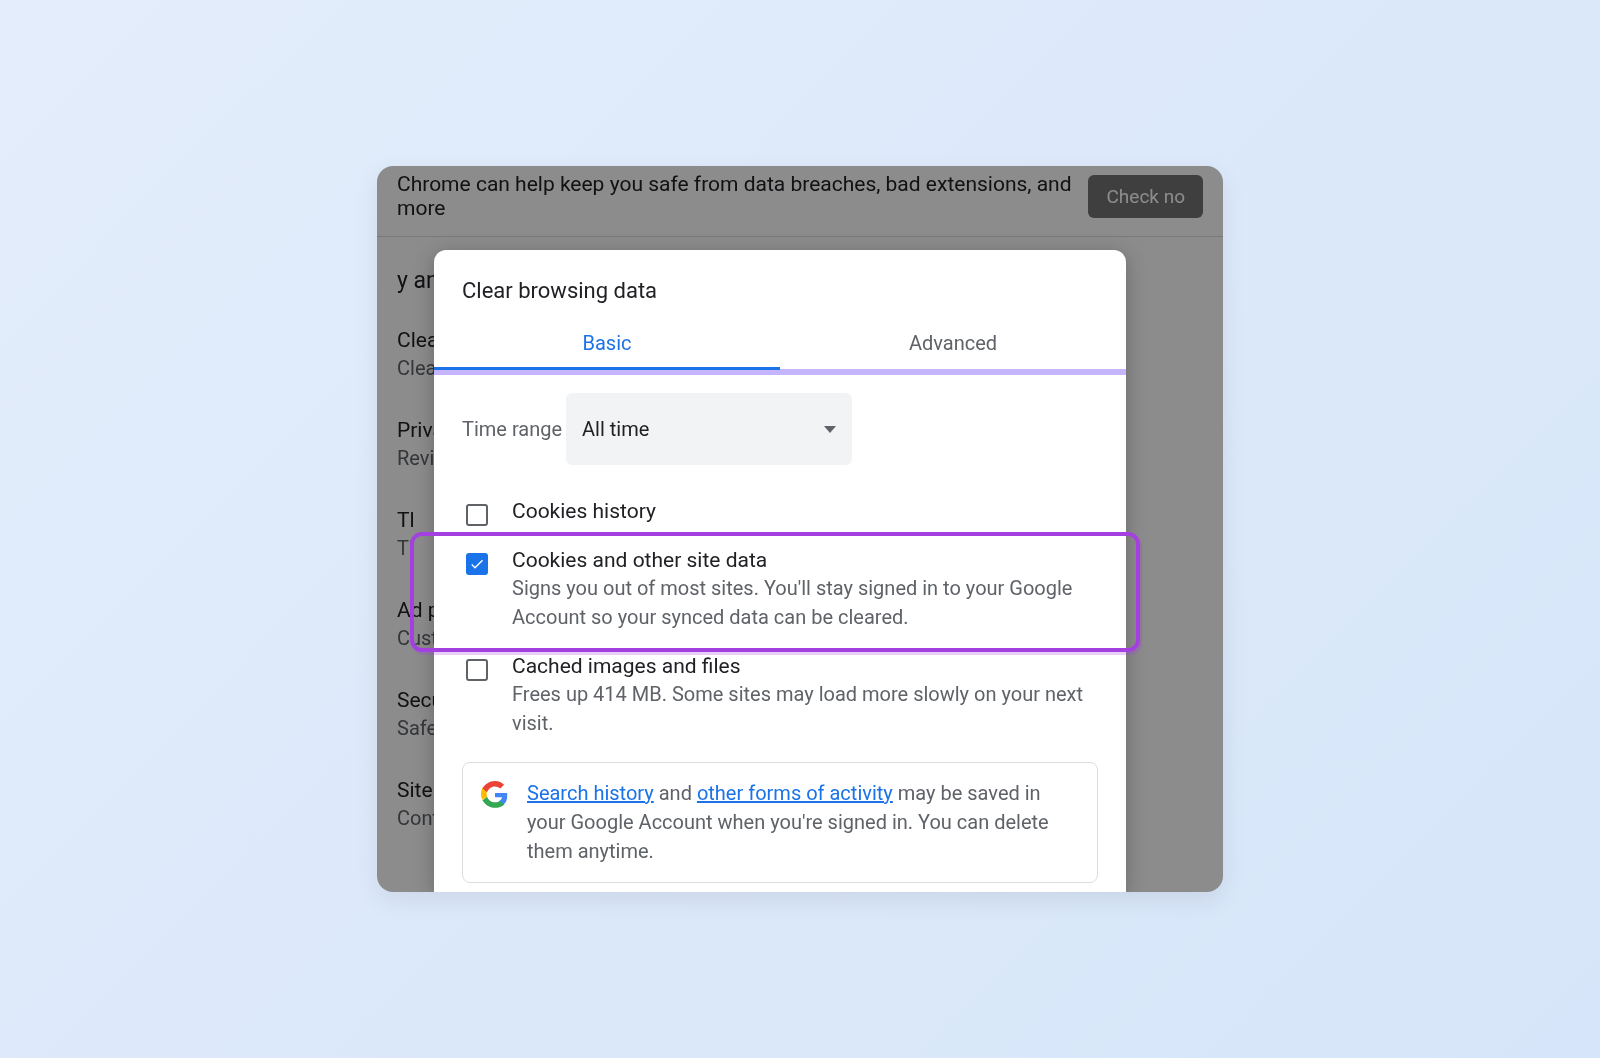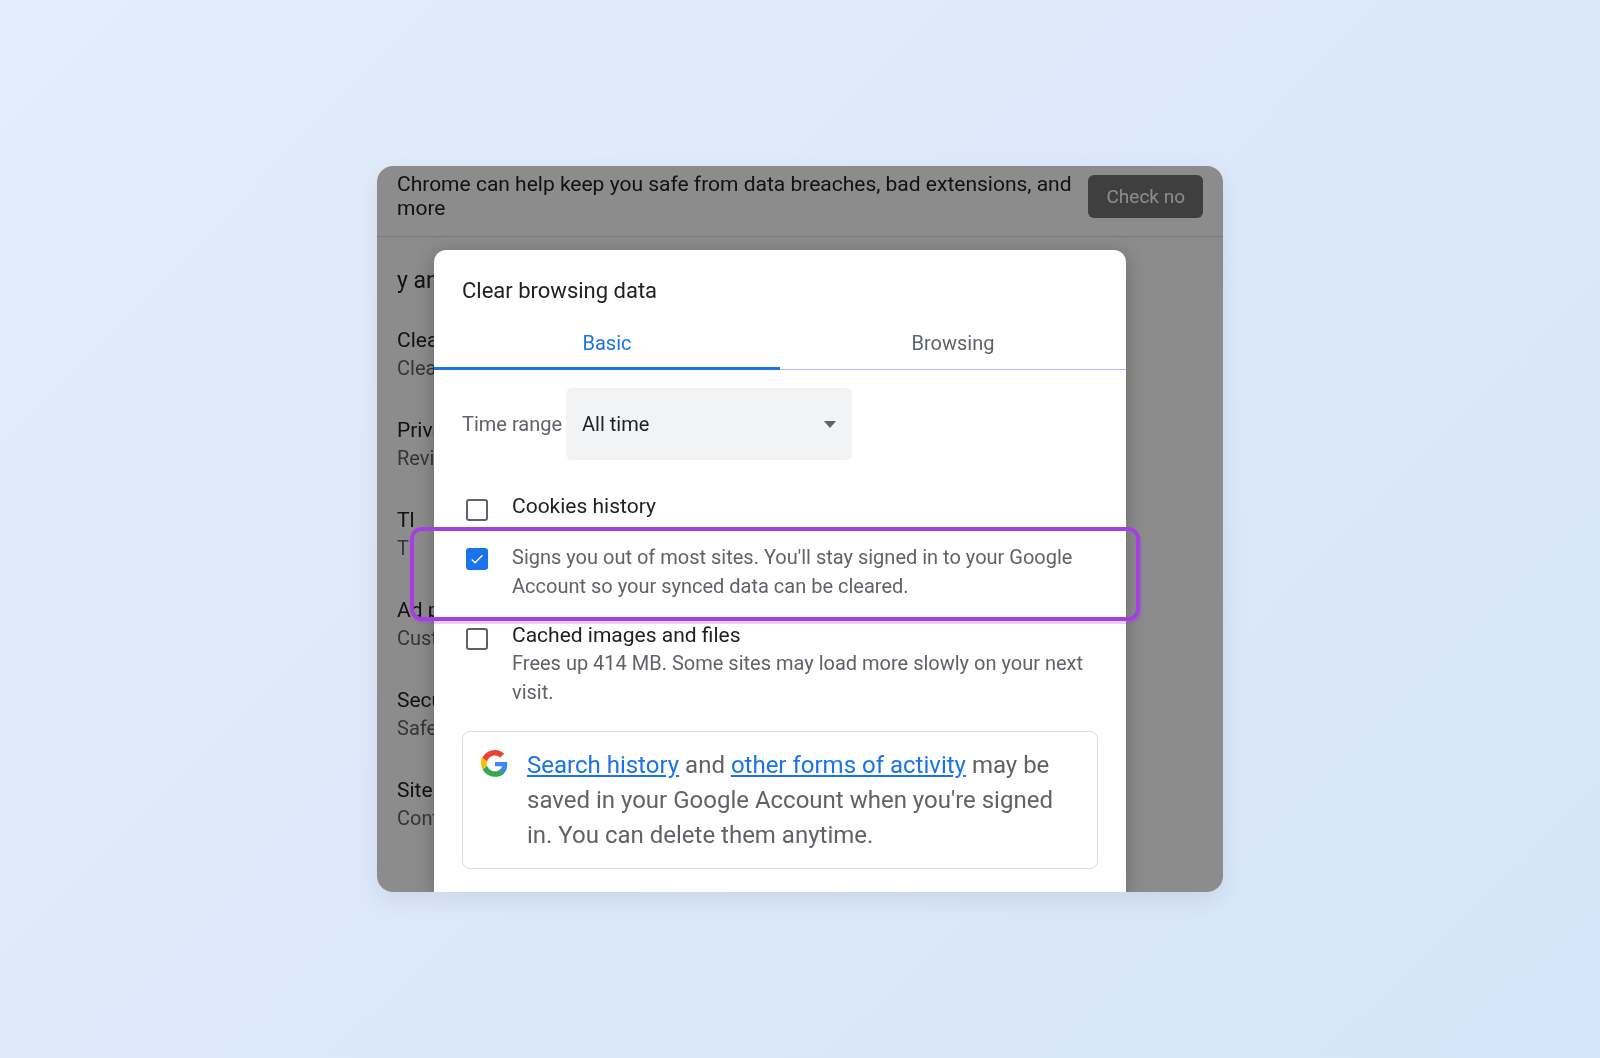--- a/index.html
+++ b/index.html
@@ -62,21 +62,21 @@
     margin-top: 44px;
   }
   .dialog-title {
     font-size: 22px;
     color: #202124;
     padding: 28px 28px 20px 28px;
     font-weight: 400;
   }
   .tabs {
     display: flex;
-    border-bottom: 1px solid #c4b5fd;
+    border-bottom: 6px solid #c4b5fd;
   }
   .tab {
     flex: 1;
     text-align: center;
     padding: 8px 0 14px 0;
     font-size: 20px;
     color: #5f6368;
     cursor: pointer;
     position: relative;
   }
@@ -158,21 +158,21 @@
   .cb svg { display:none; width:16px; height:16px;}
   .opt-text .t { font-size: 21px; color:#202124; margin-bottom:2px;}
   .opt-text .s { font-size: 20px; color:#5f6368; line-height:1.45;}
   .info-box {
     display:flex;
     gap:18px;
     border:1px solid #dadce0;
     border-radius:8px;
     padding: 16px 18px;
     margin-top: 8px;
-    font-size: 24px;
+    font-size: 20px;
     color:#5f6368;
     line-height:1.45;
   }
   .g-logo {
     width:28px; height:28px;
     flex-shrink:0;
     margin-top:2px;
   }
   .info-box a { color:#1a73e8; text-decoration: underline; cursor:pointer;}
   .actions {
@@ -235,21 +235,21 @@
         <div class="t">Site</div>
         <div class="s">Cont</div>
       </div>
   </div>
 
   <div class="dialog">
     <div class="dialog-title">Clear browsing data</div>
 
     <div class="tabs">
       <div class="tab active">Basic</div>
-      <div class="tab">Browsing</div>
+      <div class="tab">Advanced</div>
     </div>
 
     <div class="body">
       <div class="time-row">
         <span class="time-label">Time range</span>
         <div class="select">
           <span>All time</span>
           <span class="caret"></span>
         </div>
       </div>
@@ -264,20 +264,21 @@
       </div>
 
       <div class="option-row highlighted">
         <div class="highlight-border"></div>
         <div class="cb checked">
           <svg viewBox="0 0 24 24">
               <path fill="#fff" d="M9 16.2 4.8 12l-1.4 1.4L9 19 21 7l-1.4-1.4z"></path>
             </svg>
         </div>
         <div class="opt-text">
+          <div class="t">Cookies and other site data</div>
           <div class="s">Signs you out of most sites. You'll stay signed in to your Google Account so your synced data can be cleared.</div>
         </div>
       </div>
 
       <div class="option-row">
         <div class="cb">
           
         </div>
         <div class="opt-text">
           <div class="t">Cached images and files</div>

